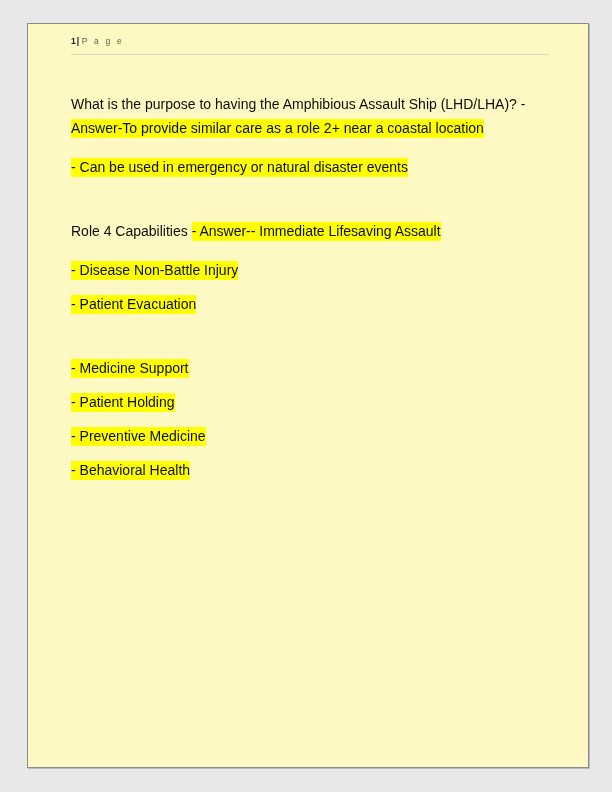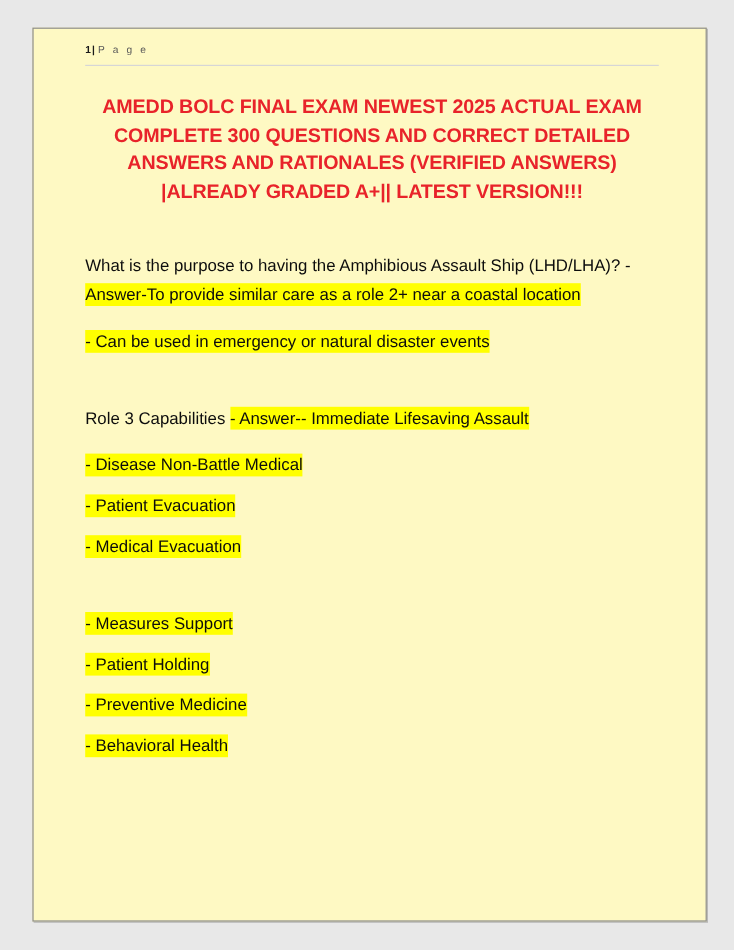--- a/index.html
+++ b/index.html
@@ -102,37 +102,35 @@
 <body>
 
 <div class="page-wrap">
   <div class="page-sheet">
     <div class="page-inner">
 
       <div class="page-header">
         <span class="pg-num">1</span><span class="pg-bar">|</span><span class="pg-word">P a g e</span>
       </div>
 
-      <div class="doc-title">AMEDD BOLC FINAL EXAM NEWEST 2025 ACTUAL EXAM COMPLETE 300 QUESTIONS AND CORRECT DETAILED ANSWERS AND RATIONALES (VERIFIED ANSWERS) |ALREADY GRADED A+|| LATEST VERSION!!!</div>
 
       <div class="body-area">
 
         <p class="blk qa-para"><span>What is the purpose to having the Amphibious Assault Ship (LHD/LHA)? - </span><mark class="hl">Answer-To provide similar care as a role 2+ near a coastal location</mark></p>
         <p class="blk bullet-line"><mark class="hl">- Can be used in emergency or natural disaster events</mark></p>
 
         <div class="group-gap"></div>
 
-        <p class="blk qa-para"><span>Role 3 Capabilities </span><mark class="hl">- Answer-- Immediate Lifesaving Assault</mark></p>
-        <p class="blk bullet-line"><mark class="hl">- Disease Non-Battle Medical</mark></p>
+        <p class="blk qa-para"><span>Role 4 Capabilities </span><mark class="hl">- Answer-- Immediate Lifesaving Assault</mark></p>
+        <p class="blk bullet-line"><mark class="hl">- Disease Non-Battle Injury</mark></p>
         <p class="blk bullet-line"><mark class="hl">- Patient Evacuation</mark></p>
-        <p class="blk bullet-line"><mark class="hl">- Medical Evacuation</mark></p>
 
         <div class="group-gap"></div>
 
-        <p class="blk bullet-line"><mark class="hl">- Measures Support</mark></p>
+        <p class="blk bullet-line"><mark class="hl">- Medicine Support</mark></p>
         <p class="blk bullet-line"><mark class="hl">- Patient Holding</mark></p>
         <p class="blk bullet-line"><mark class="hl">- Preventive Medicine</mark></p>
         <p class="blk bullet-line"><mark class="hl">- Behavioral Health</mark></p>
 
       </div>
     </div>
   </div>
 </div>
 
 </body></html>

